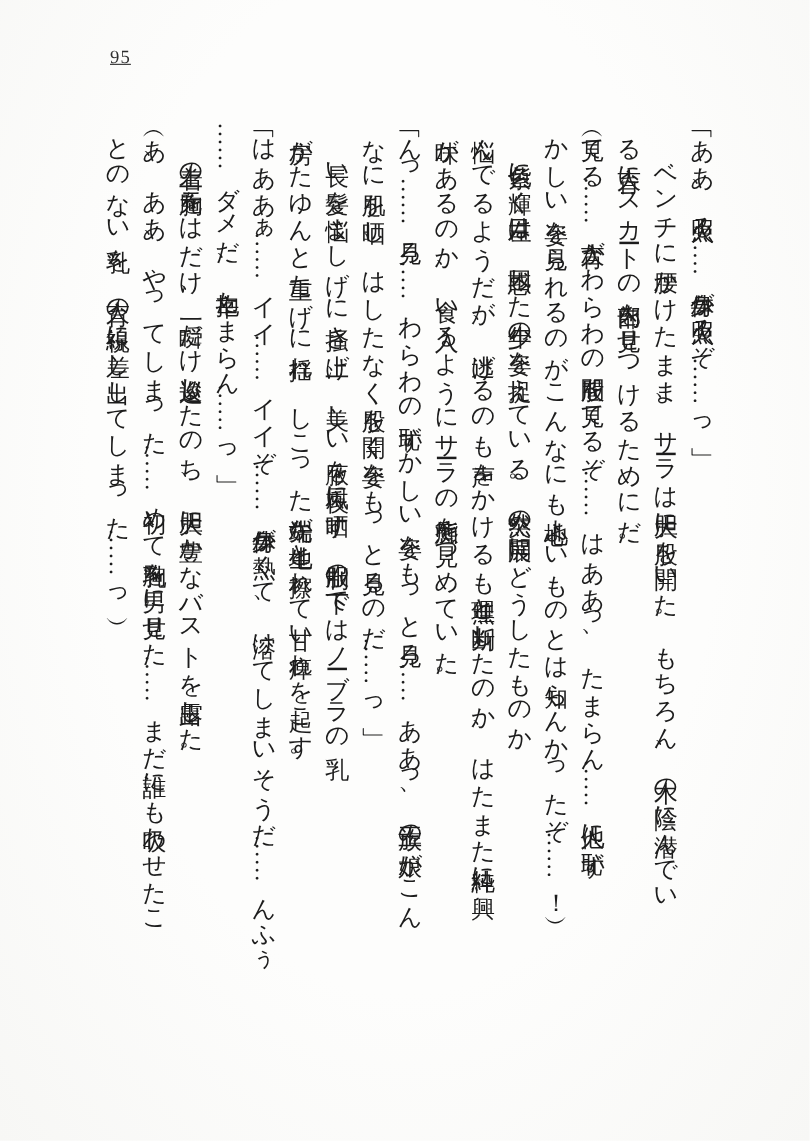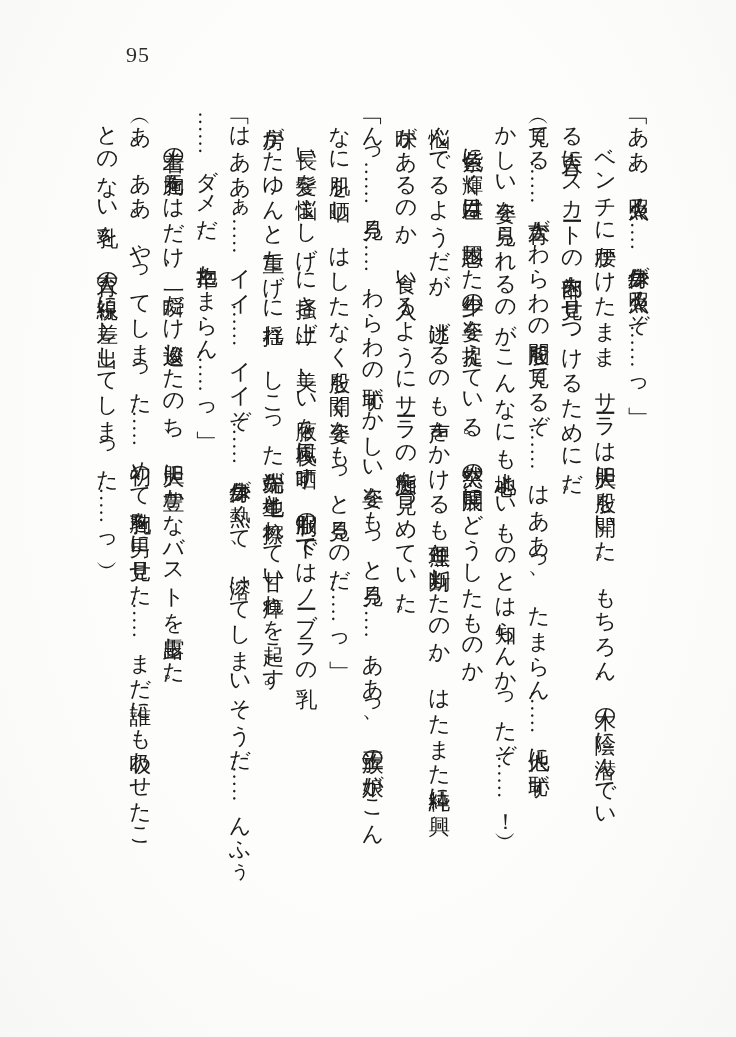--- a/index.html
+++ b/index.html
@@ -13,24 +13,25 @@
     position: relative;
     width: 736px;
     height: 1037px;
     overflow: hidden;
     background: radial-gradient(ellipse at 50% 42%, #fdfdfc 55%, #f7f7f5 100%);
     color: #1c1c1c;
   }
   .page-number {
     position: absolute;
     top: 42px;
-    left: 126px;
-    font-size: 22px;
+    left: 100px;
+    font-size: 17px;
     letter-spacing: 1px;
     color: #2e2e2e;
+    text-decoration: underline;
   }
   .text-block {
     position: absolute;
     top: 111px;
     right: 82px;
     height: 827px;
     writing-mode: vertical-rl;
     text-orientation: mixed;
     font-size: 21.7px;
     line-height: 33.2px;

